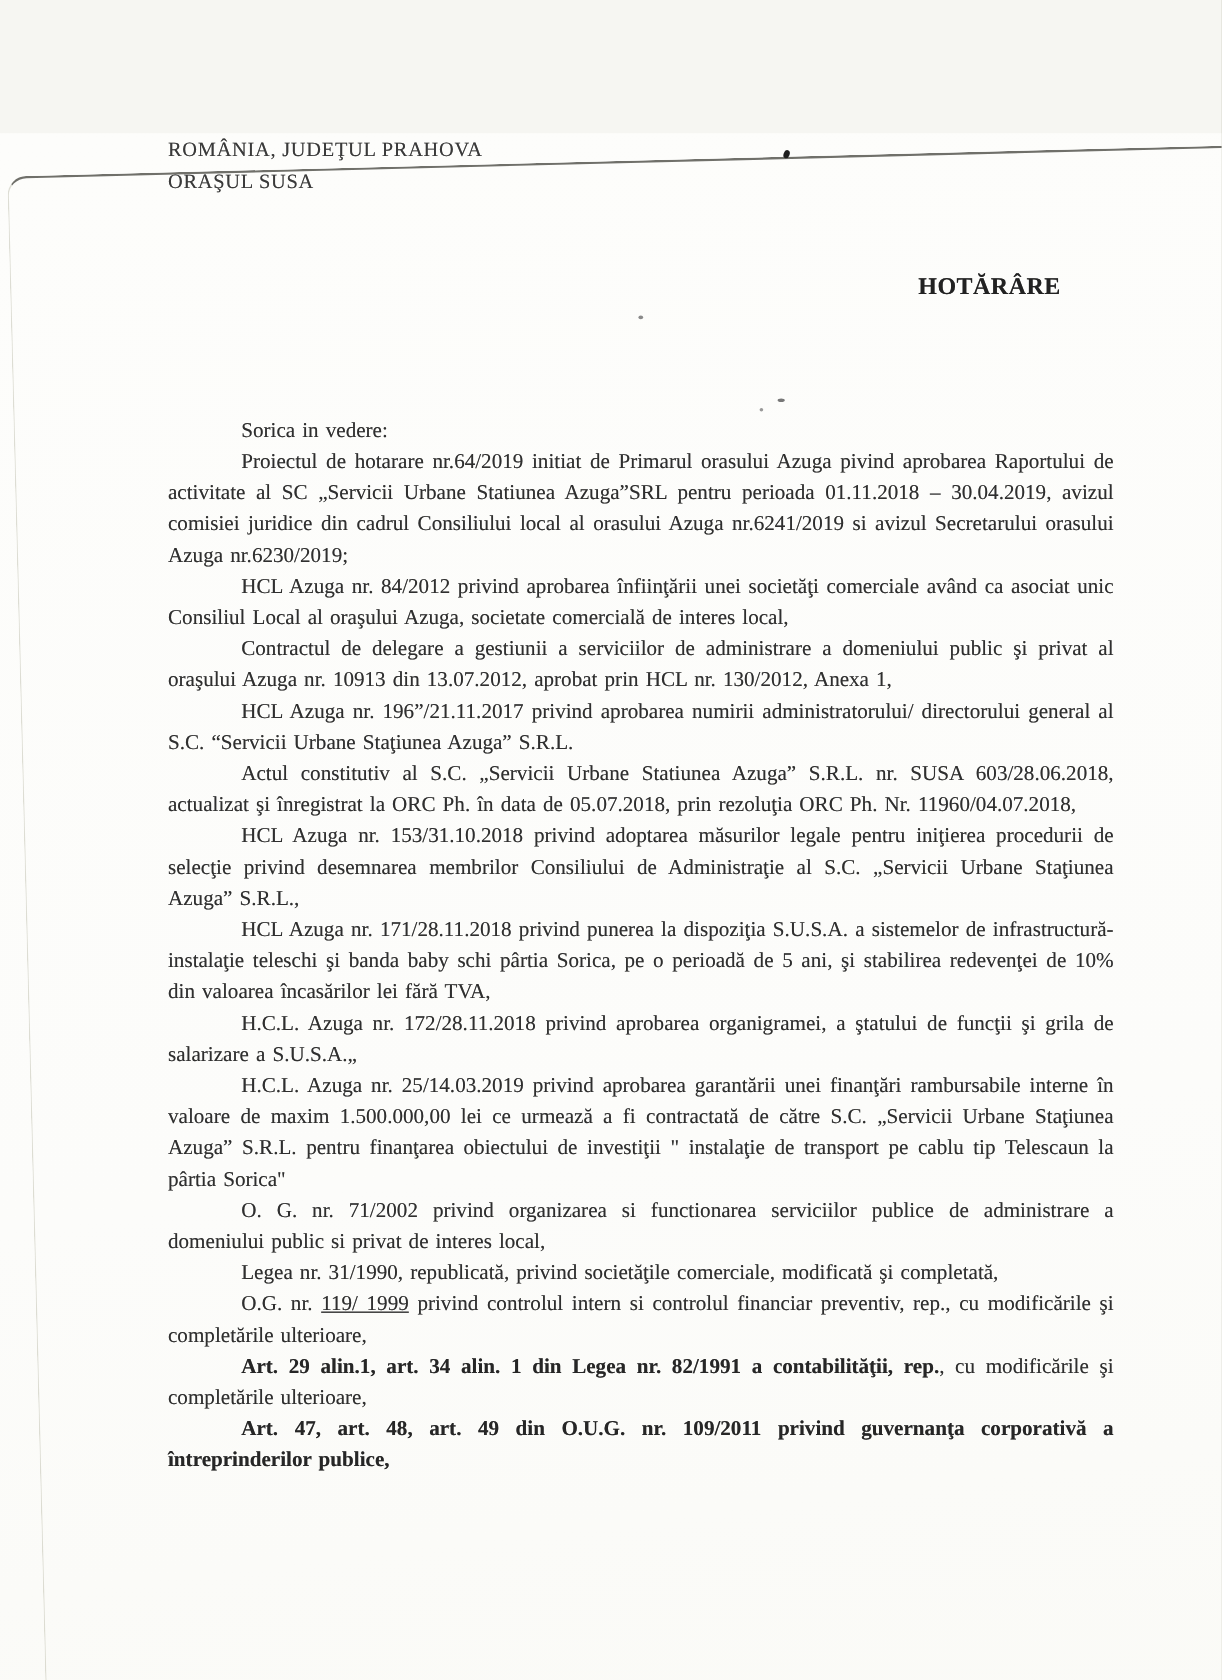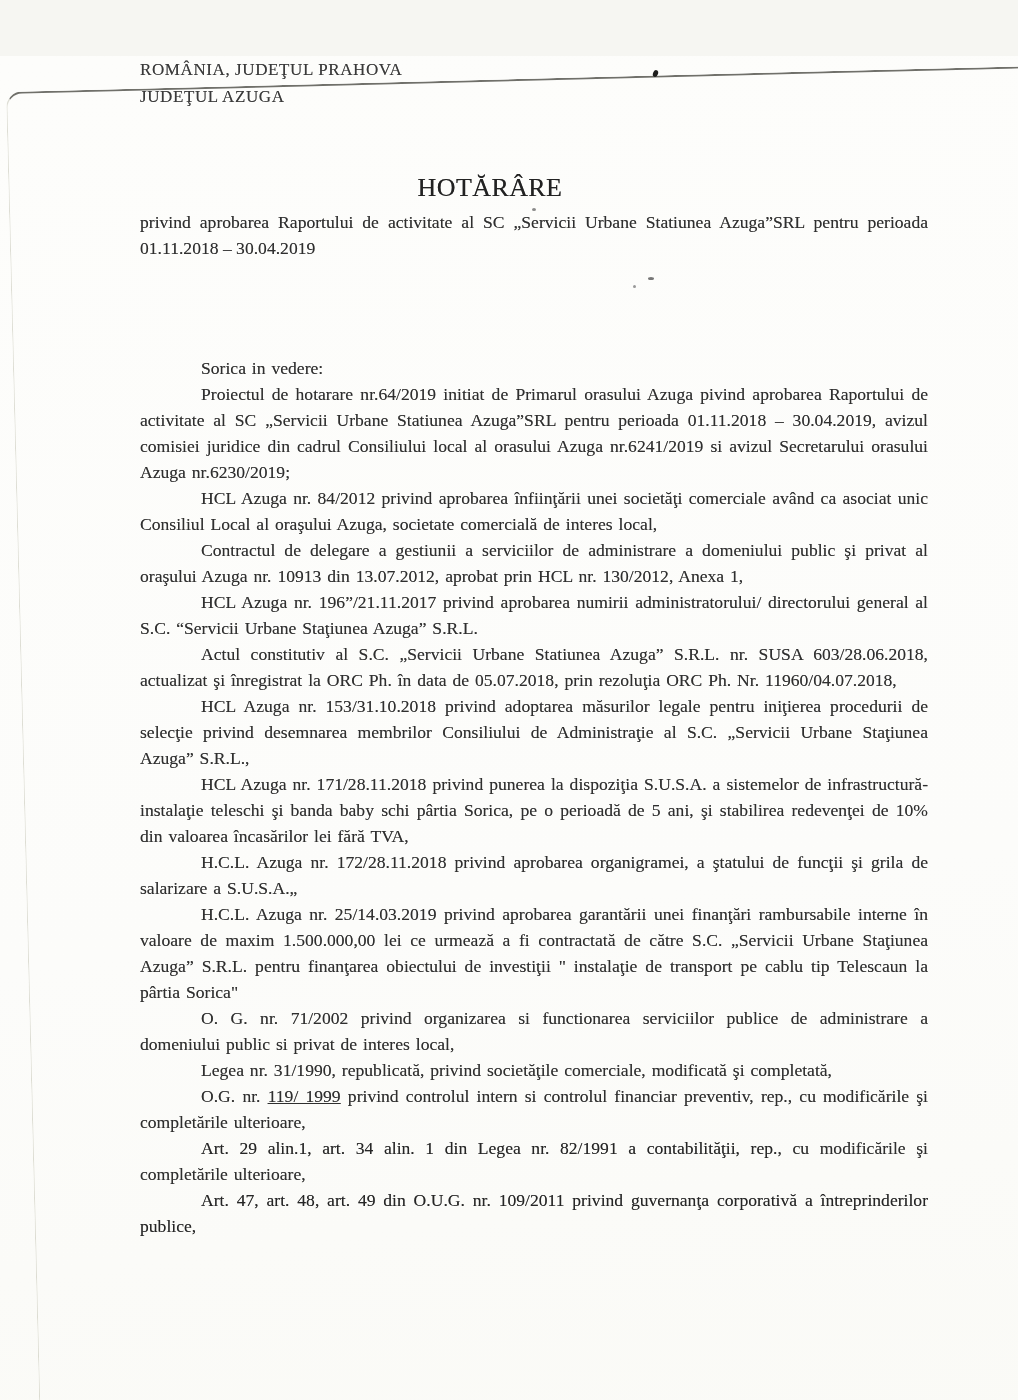--- a/index.html
+++ b/index.html
@@ -23,33 +23,33 @@
     border-top-left-radius:16px;
     transform:rotate(-1.45deg);
     transform-origin:0 0;
     pointer-events:none;
   }
   .content{
     position:relative;
     padding:0 90px 0 140px;
   }
   .letterhead{
-    margin-top:56px;
+    margin-top:111px;
     font-size:17px;
     line-height:27px;
     letter-spacing:.6px;
     color:#3a3a3a;
     text-shadow:0 0 .5px rgba(50,50,50,.55);
   }
   .title{
     margin:63px 0 0 0;
-    text-align:center;
+    text-align:right;
     transform:translateX(-44px);
-    font-size:26px;
-    font-weight:normal;
+    font-size:20px;
+    font-weight:bold;
     letter-spacing:.4px;
     color:#222;
     text-shadow:0 0 .5px rgba(30,30,30,.6);
   }
   .subtitle{
     margin:6px 0 0 0;
     font-size:17.6px;
     line-height:26px;
     text-align:justify;
     color:#2f2f2f;
@@ -61,21 +61,21 @@
     line-height:26px;
     color:#2f2f2f;
     text-shadow:0 0 .5px rgba(45,45,45,.5);
   }
   .para{
     margin:0;
     text-indent:61px;
     text-align:justify;
     word-spacing:1.5px;
   }
-  .b{font-weight:normal;color:#262626;}
+  .b{font-weight:bold;color:#262626;}
   .u{text-decoration:underline;}
   
   .speck{position:absolute;border-radius:50%;pointer-events:none;}
   .speck.s1{left:653px;top:14px;width:5px;height:7px;background:#1d1d1d;transform:rotate(20deg);}
   .speck.s2{left:532px;top:152px;width:4px;height:3px;background:#8a8a8a;}
   .speck.s3{left:648px;top:221px;width:6px;height:3px;background:#777;}
   .speck.s4{left:633px;top:229px;width:3px;height:3px;background:#999;}
 </style>
 </head>
 <body>
@@ -83,26 +83,25 @@
 <div class="page">
   <div class="scan-edge"></div>
   <div class="speck s1"></div>
   <div class="speck s2"></div>
   <div class="speck s3"></div>
   <div class="speck s4"></div>
 
   <div class="content">
     <div class="letterhead">
       <div>ROMÂNIA, JUDEŢUL PRAHOVA</div>
-      <div>JUDEŢUL AZUGA</div>
+      <div>ORAŞUL SUSA</div>
     </div>
 
     <h1 class="title">HOTĂRÂRE</h1>
 
-    <p class="subtitle">privind aprobarea Raportului de activitate al SC  „Servicii Urbane Statiunea Azuga”SRL pentru perioada 01.11.2018 – 30.04.2019</p>
 
     <div class="docbody">
         <p class="para"><span>Sorica in vedere:</span></p>
         <p class="para"><span>Proiectul de hotarare nr.64/2019 initiat de Primarul orasului Azuga pivind aprobarea Raportului de activitate al SC  „Servicii Urbane Statiunea Azuga”SRL pentru perioada 01.11.2018 – 30.04.2019, avizul comisiei juridice  din cadrul Consiliului local al orasului Azuga nr.6241/2019 si  avizul Secretarului orasului Azuga nr.6230/2019;</span></p>
         <p class="para"><span>HCL Azuga nr. 84/2012 privind aprobarea înfiinţării unei societăţi comerciale având ca asociat unic Consiliul Local al oraşului Azuga, societate comercială de interes local,</span></p>
         <p class="para"><span>Contractul de delegare a gestiunii a serviciilor de administrare a domeniului public şi privat al oraşului Azuga nr. 10913 din 13.07.2012, aprobat prin HCL nr. 130/2012, Anexa 1,</span></p>
         <p class="para"><span>HCL Azuga nr. 196”/21.11.2017 privind aprobarea numirii administratorului/ directorului general  al S.C. “Servicii Urbane Staţiunea Azuga” S.R.L.</span></p>
         <p class="para"><span>Actul constitutiv al S.C. „Servicii Urbane Statiunea Azuga” S.R.L. nr. SUSA 603/28.06.2018, actualizat şi înregistrat la ORC Ph. în data de 05.07.2018, prin rezoluţia ORC Ph. Nr. 11960/04.07.2018,</span></p>
         <p class="para"><span>HCL Azuga nr. 153/31.10.2018 privind adoptarea măsurilor legale pentru iniţierea procedurii de selecţie privind desemnarea membrilor Consiliului de Administraţie al S.C. „Servicii Urbane Staţiunea Azuga” S.R.L.,</span></p>
         <p class="para"><span>HCL Azuga nr. 171/28.11.2018 privind punerea la dispoziţia S.U.S.A. a sistemelor de infrastructură-instalaţie teleschi şi banda baby schi pârtia Sorica, pe o perioadă de 5 ani, şi stabilirea redevenţei de 10% din valoarea încasărilor lei fără TVA,</span></p>

